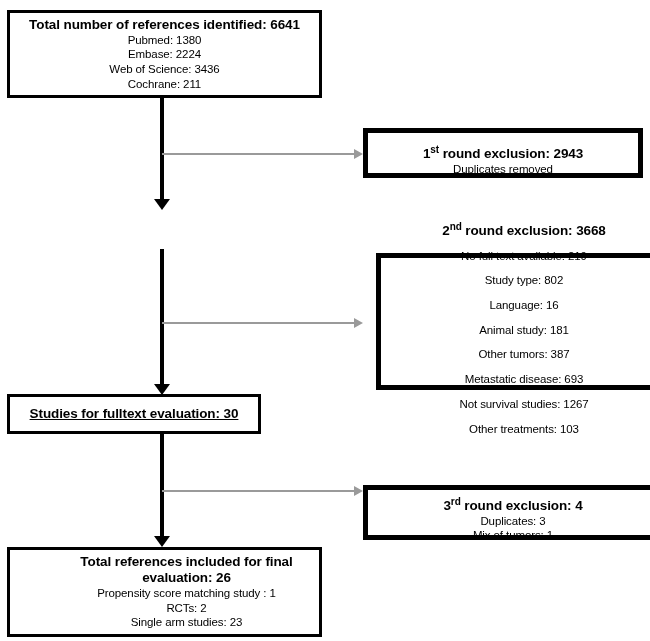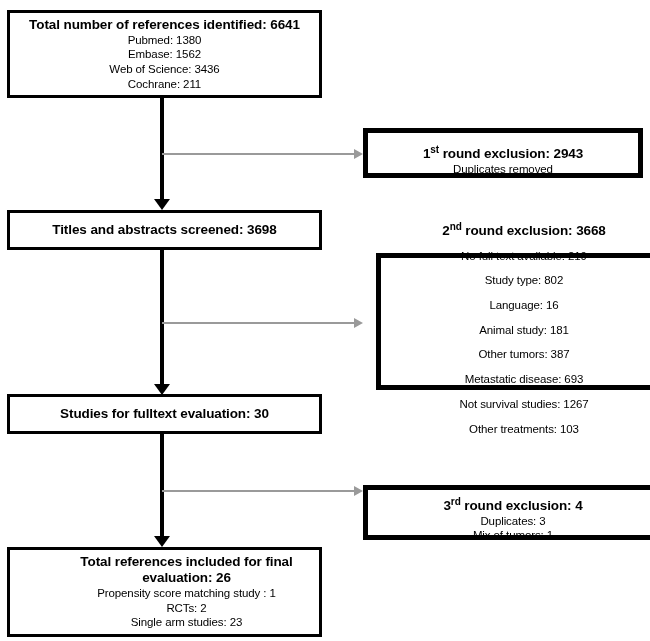--- a/index.html
+++ b/index.html
@@ -103,30 +103,27 @@
 
   <div class="hline" style="left:162px; top:322px; width:193px;"></div>
   <div class="arrowhead-right" style="left:354px; top:317.5px;"></div>
 
   <div class="hline" style="left:162px; top:490px; width:193px;"></div>
   <div class="arrowhead-right" style="left:354px; top:485.5px;"></div>
 
   <div class="box main" style="left:7px; top:10px; width:315px; height:88px;">
     <div class="box-title">Total number of references identified: 6641</div>
     <div class="box-sub">Pubmed: 1380</div>
-    <div class="box-sub">Embase: 1562</div>
+    <div class="box-sub">Embase: 2224</div>
     <div class="box-sub">Web of Science: 3436</div>
     <div class="box-sub">Cochrane: 211</div>
   </div>
 
-  <div class="box main" style="left:7px; top:210px; width:315px; height:40px;">
-    <div class="box-title">Titles and abstracts screened: 3698</div>
-  </div>
 
-  <div class="box main" style="left:7px; top:394px; width:315px; height:40px;">
+  <div class="box main" style="left:7px; top:394px; width:254px; height:40px;text-decoration:underline;">
     <div class="box-title">Studies for fulltext evaluation: 30</div>
   </div>
 
   <div class="box main" style="left:7px; top:547px; width:315px; height:90px;padding-left:44px;">
     <div class="box-title" style="max-width:250px;">Total references included for final evaluation: 26</div>
     <div class="box-sub">Propensity score matching study : 1</div>
     <div class="box-sub">RCTs: 2</div>
     <div class="box-sub">Single arm studies: 23</div>
   </div>
 

